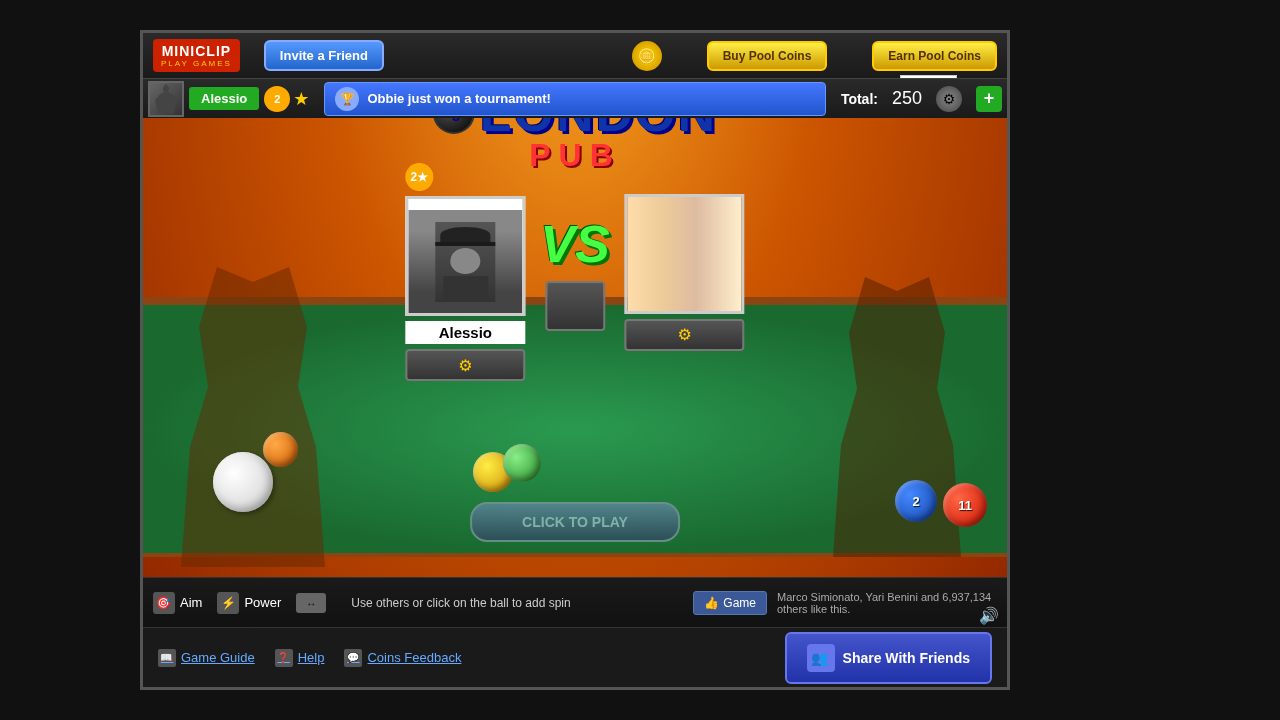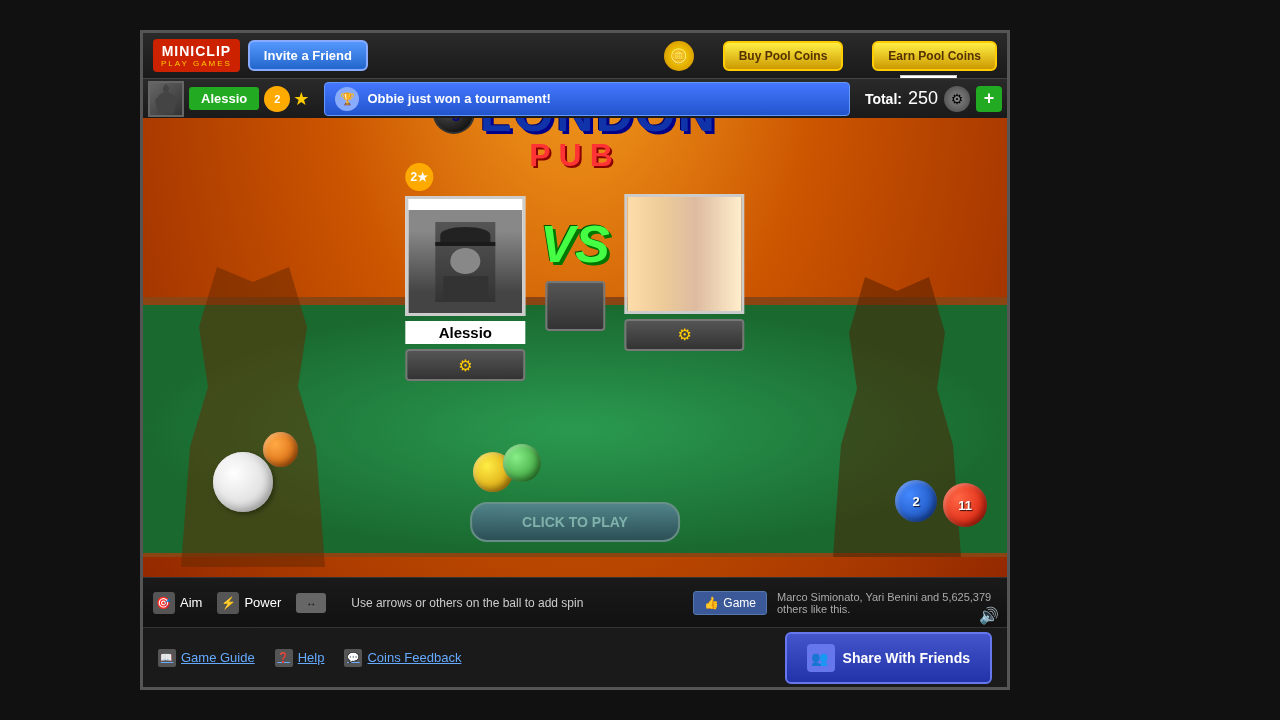--- a/index.html
+++ b/index.html
@@ -80,21 +80,21 @@
     #top-nav {
       position: absolute;
       top: 0;
       left: 0;
       right: 0;
       height: 45px;
       background: linear-gradient(180deg, #2a2a2a 0%, #1a1a1a 100%);
       display: flex;
       align-items: center;
       padding: 0 10px;
-      gap: 8px;
+      gap: 24px;
       z-index: 100;
     }
 
     #miniclip-logo {
       background: #cc2200;
       padding: 4px 8px;
       border-radius: 4px;
       display: flex;
       flex-direction: column;
       align-items: center;
@@ -236,21 +236,21 @@
 
     #notif-text {
       color: white;
       font-size: 13px;
       font-weight: bold;
     }
 
     #total-bar {
       display: flex;
       align-items: center;
-      gap: 6px;
+      gap: 14px;
       margin-left: auto;
     }
 
     #total-label {
       color: white;
       font-size: 14px;
       font-weight: bold;
     }
 
     #total-amount {
@@ -798,28 +798,28 @@
     <div id="bottom-hud">
       <div class="hud-control">
         <div class="hud-icon">🎯</div>
         <span>Aim</span>
       </div>
       <div class="hud-control">
         <div class="hud-icon">⚡</div>
         <span>Power</span>
       </div>
       <div class="hud-spin-icon">↔</div>
-      <span class="hud-tip">Use arrows or others on the ball to add spin</span>
+      <span class="hud-tip">Use others or click on the ball to add spin</span>
 
       <div id="fb-section">
         <button id="fb-like-btn">
           <span>👍</span>
           <span>Game</span>
         </button>
-        <span id="fb-friends-text">Marco Simionato, Yari Benini and 5,625,379 others like this.</span>
+        <span id="fb-friends-text">Marco Simionato, Yari Benini and 6,937,134 others like this.</span>
       </div>
     </div>
 
     <div id="bottom-links">
       <div class="bottom-link">
         <div class="bottom-link-icon">📖</div>
         <span>Game Guide</span>
       </div>
       <div class="bottom-link">
         <div class="bottom-link-icon">❓</div>

